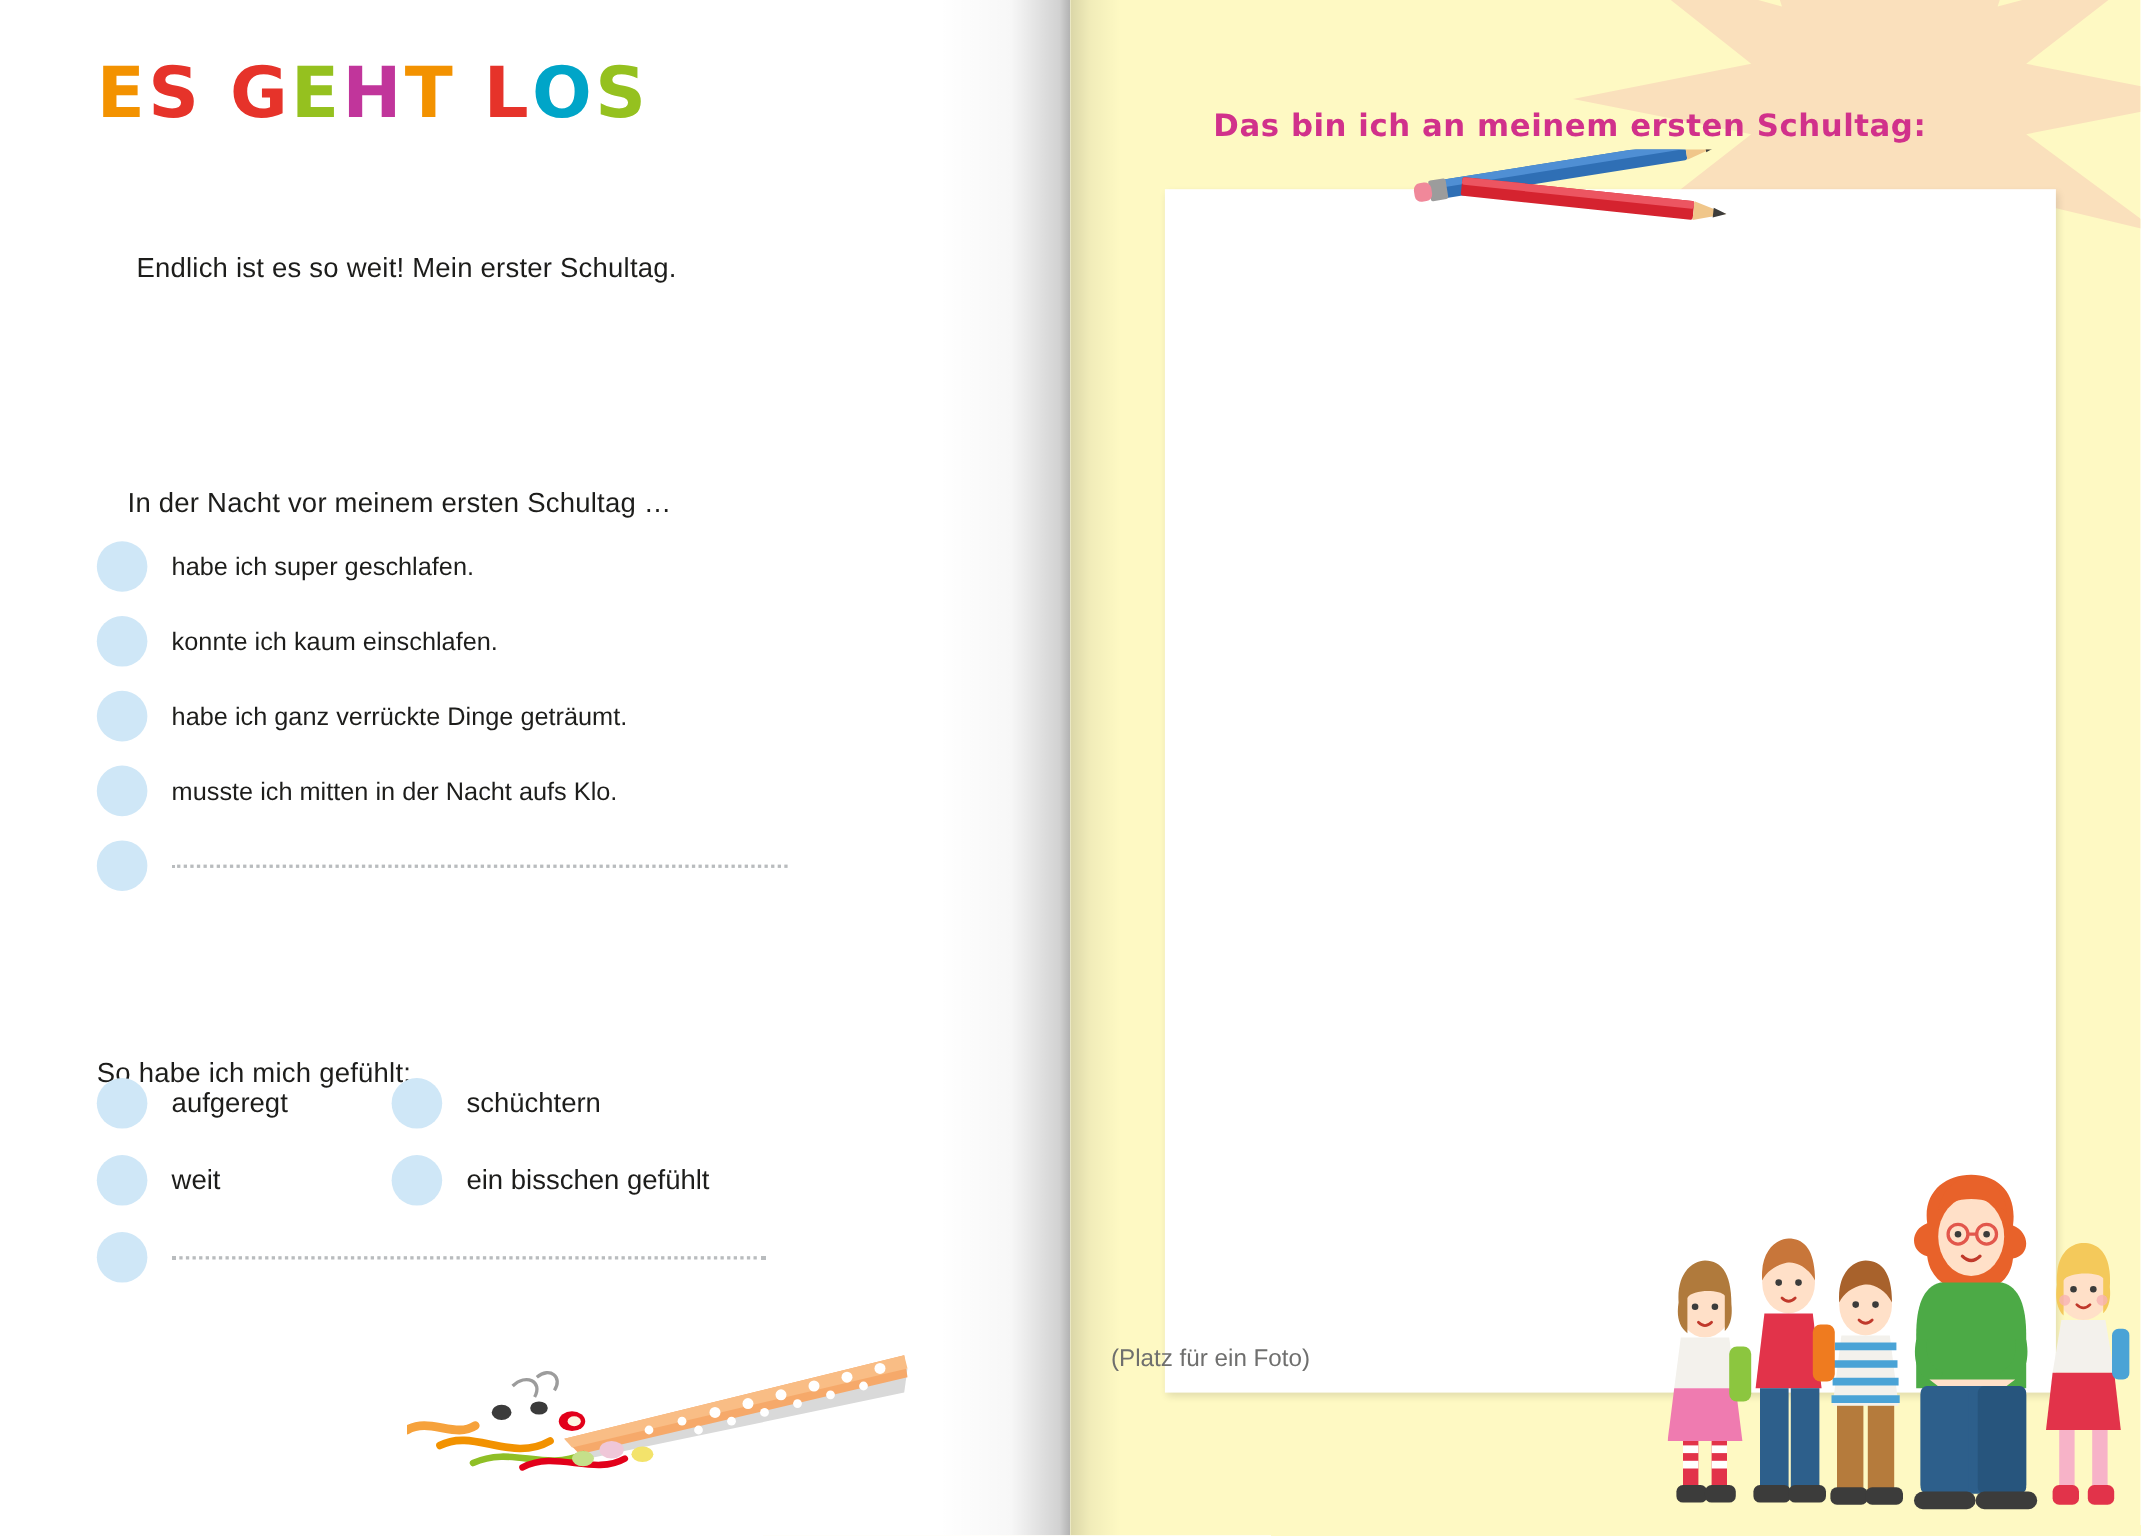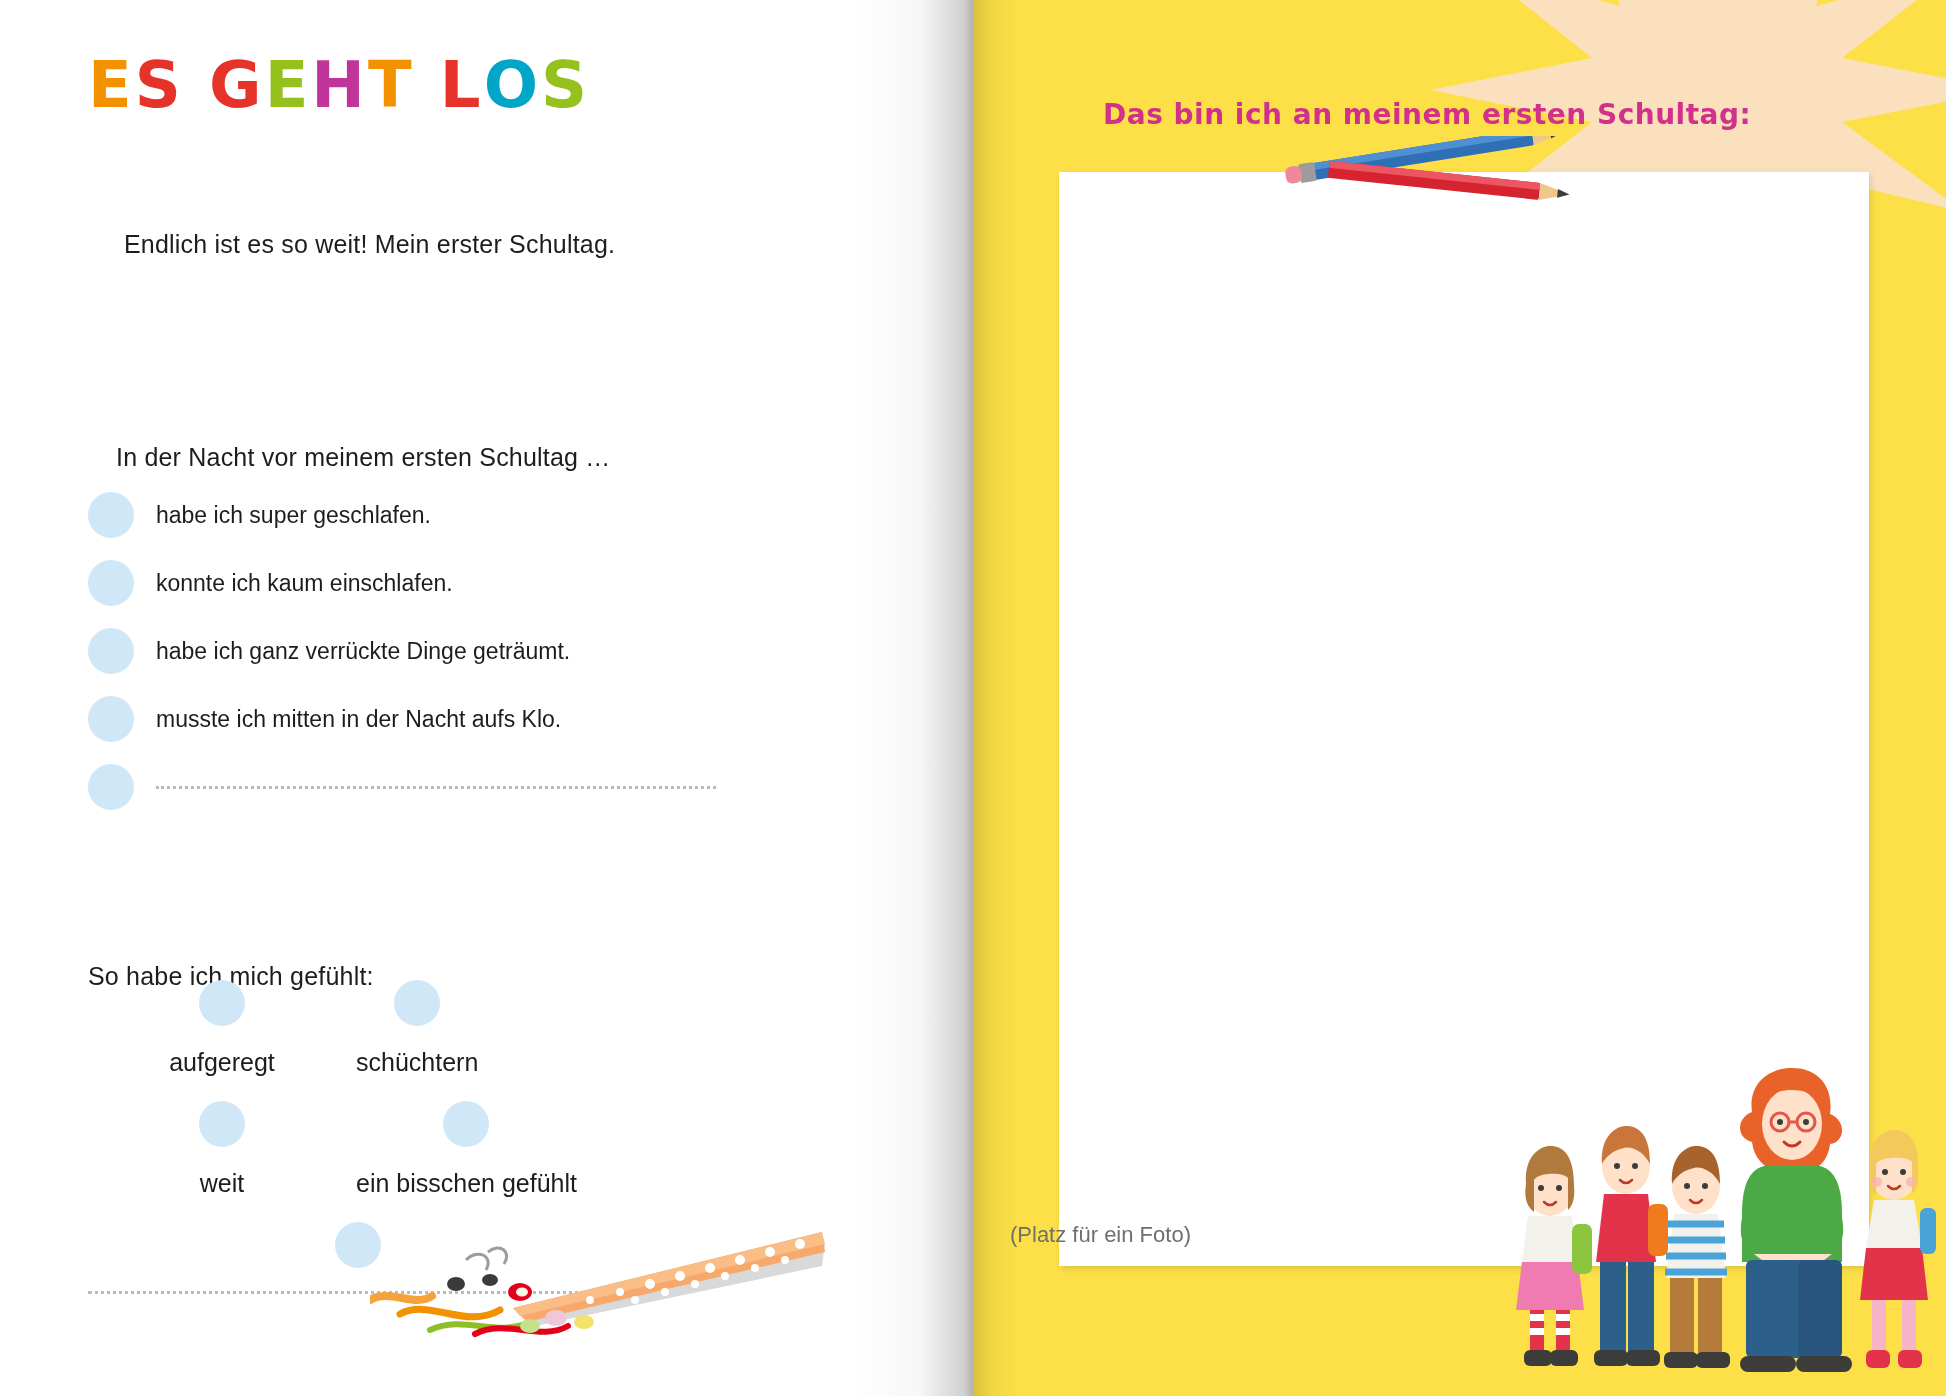--- a/index.html
+++ b/index.html
@@ -96,21 +96,20 @@
     display: flex;
     align-items: center;
     margin-bottom: 24px;
   }
   .feel-cell {
     display: flex;
     align-items: center;
     gap: 22px;
     font-size: 25px;
     color: #1d1d1b;
-    flex-direction: column;
   }
   .feel-cell.col1 { width: 268px; }
 
   .dotted-blank {
     border-bottom: 3px dotted #b9bcbe;
     height: 1px;
   }
 
   
   #schultuete {
@@ -120,21 +119,21 @@
     width: 470px;
     height: 120px;
   }
 
   
   #right-page {
     position: absolute;
     left: 973px; top: 0;
     width: 973px;
     height: 1396px;
-    background: #fde047;
+    background: #fef9c3;
     overflow: hidden;
   }
   #right-gutter {
     position: absolute;
     left: 0; top: 0;
     width: 46px; height: 100%;
     background: linear-gradient(to left, rgba(0,0,0,0) 0%, rgba(0,0,0,0.05) 60%, rgba(0,0,0,0.14) 100%);
     pointer-events: none;
     z-index: 5;
   }

